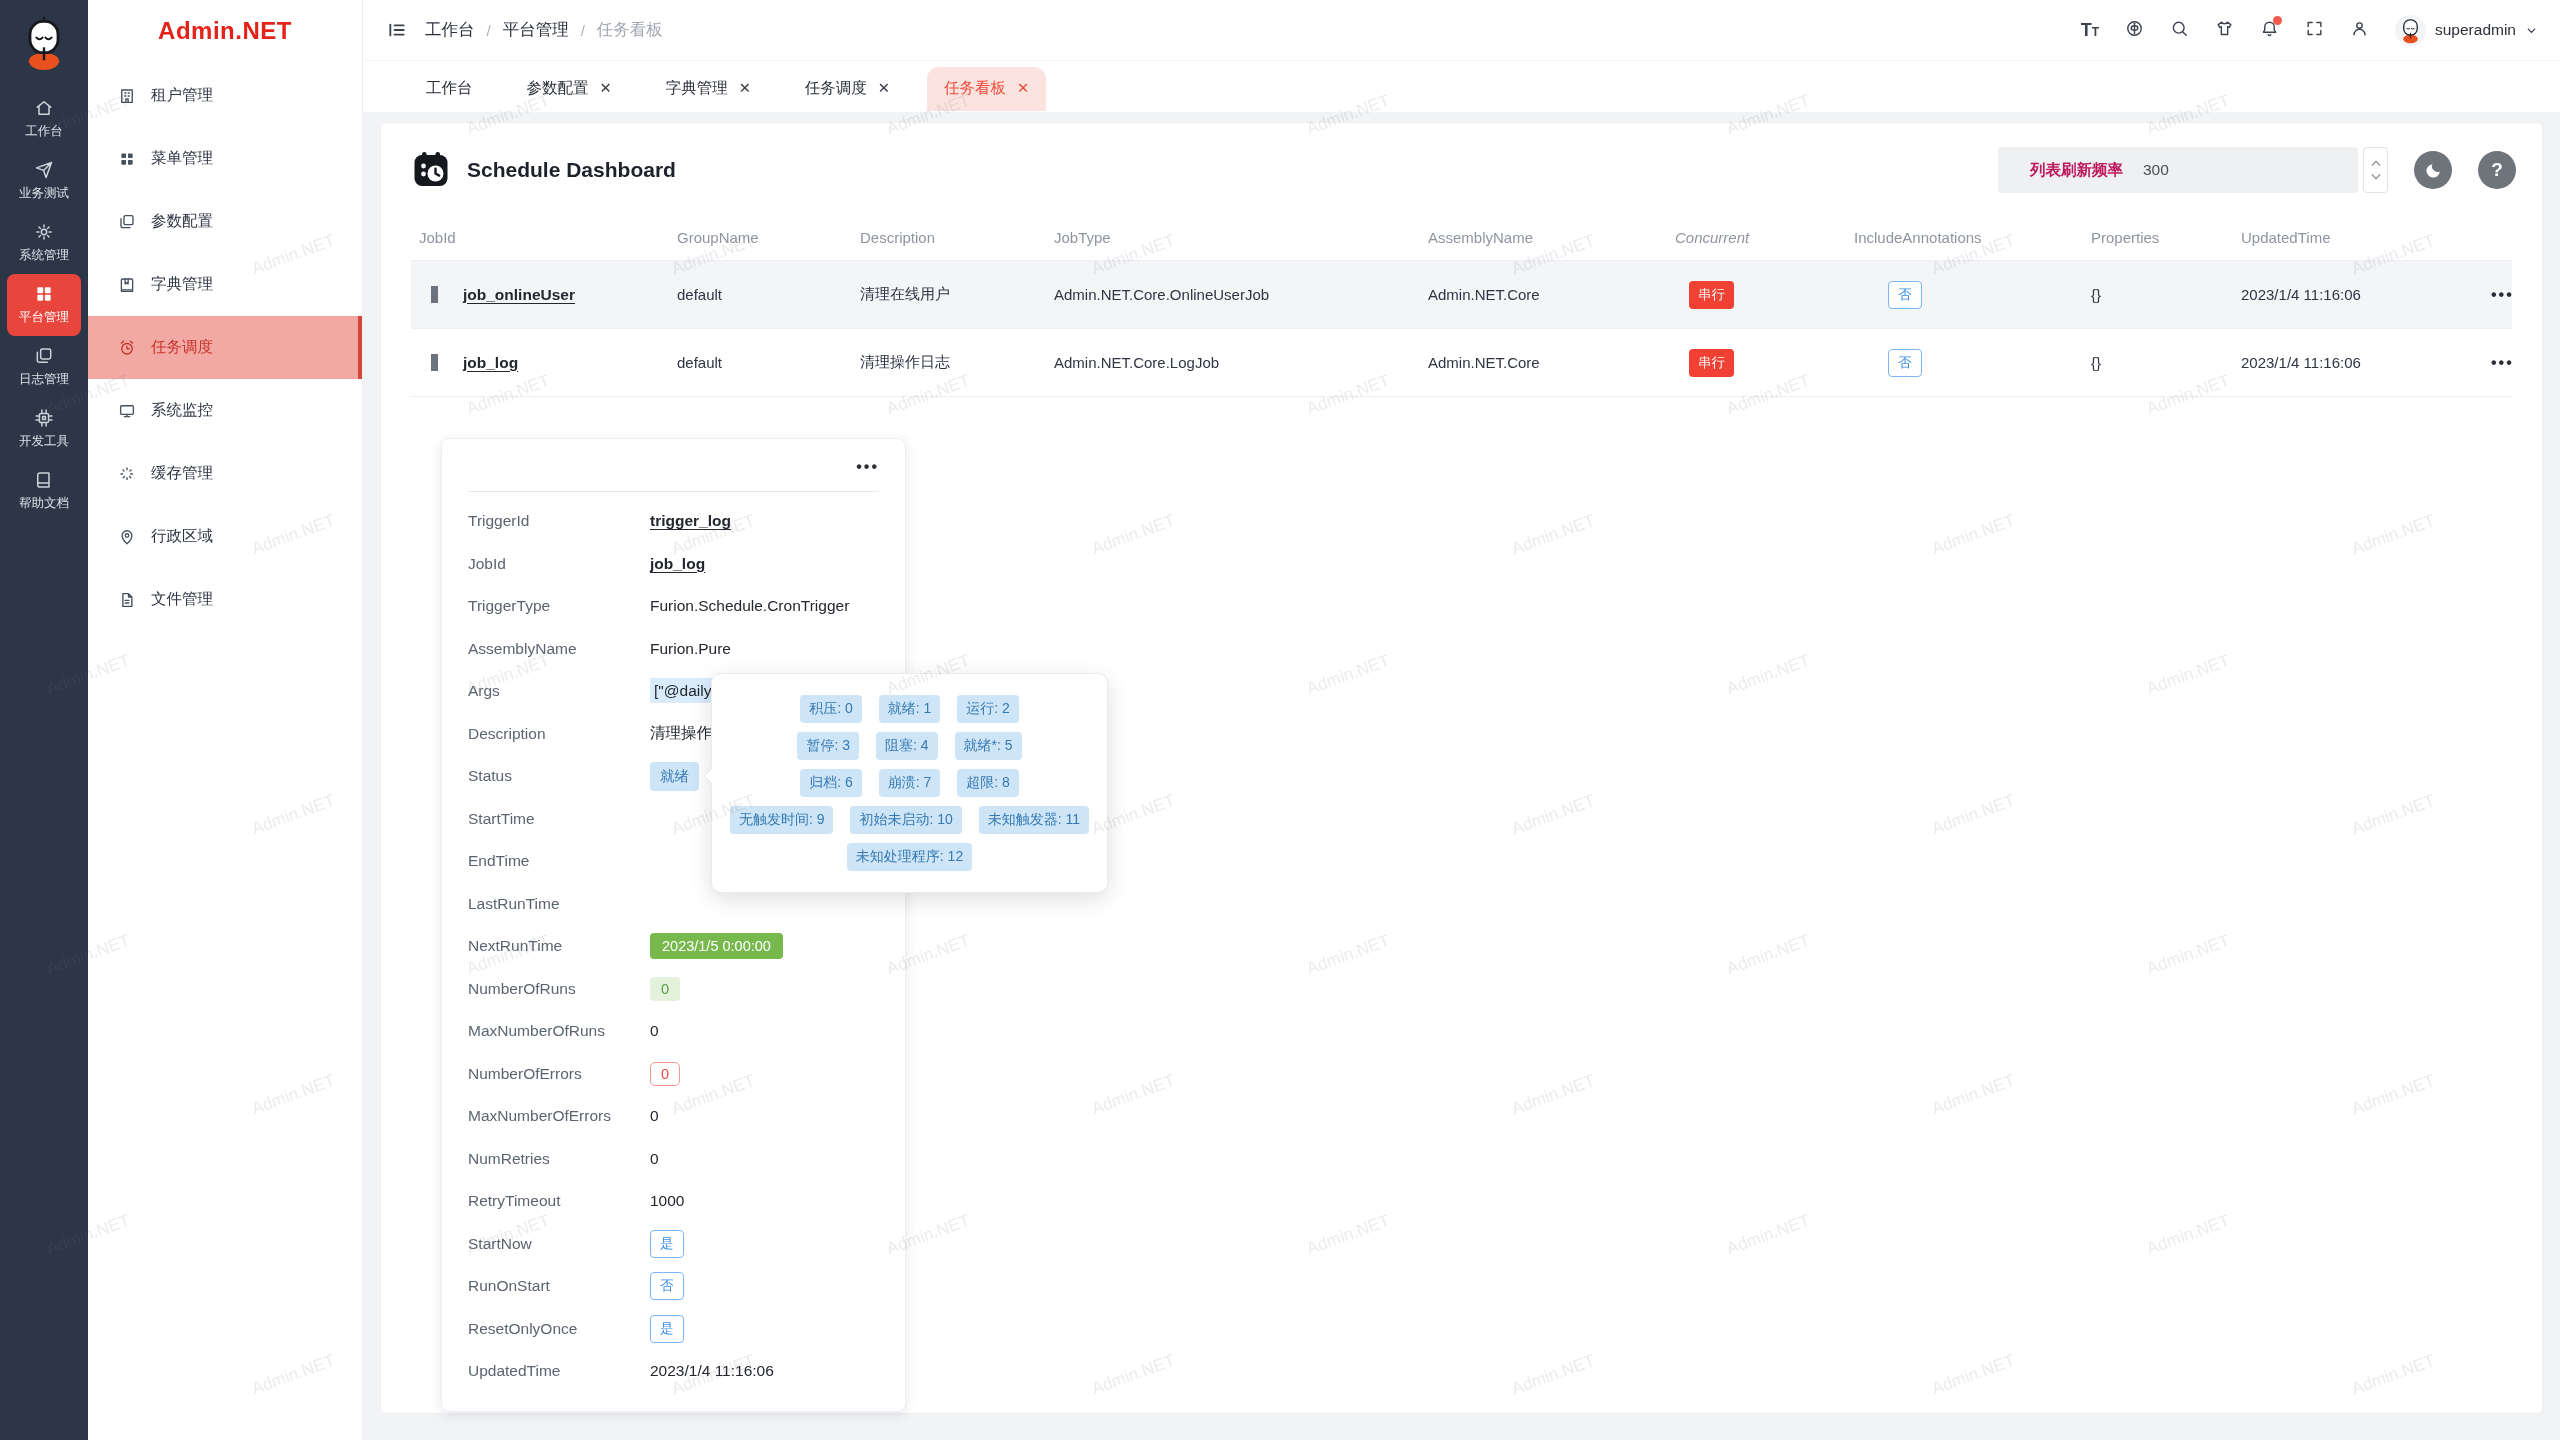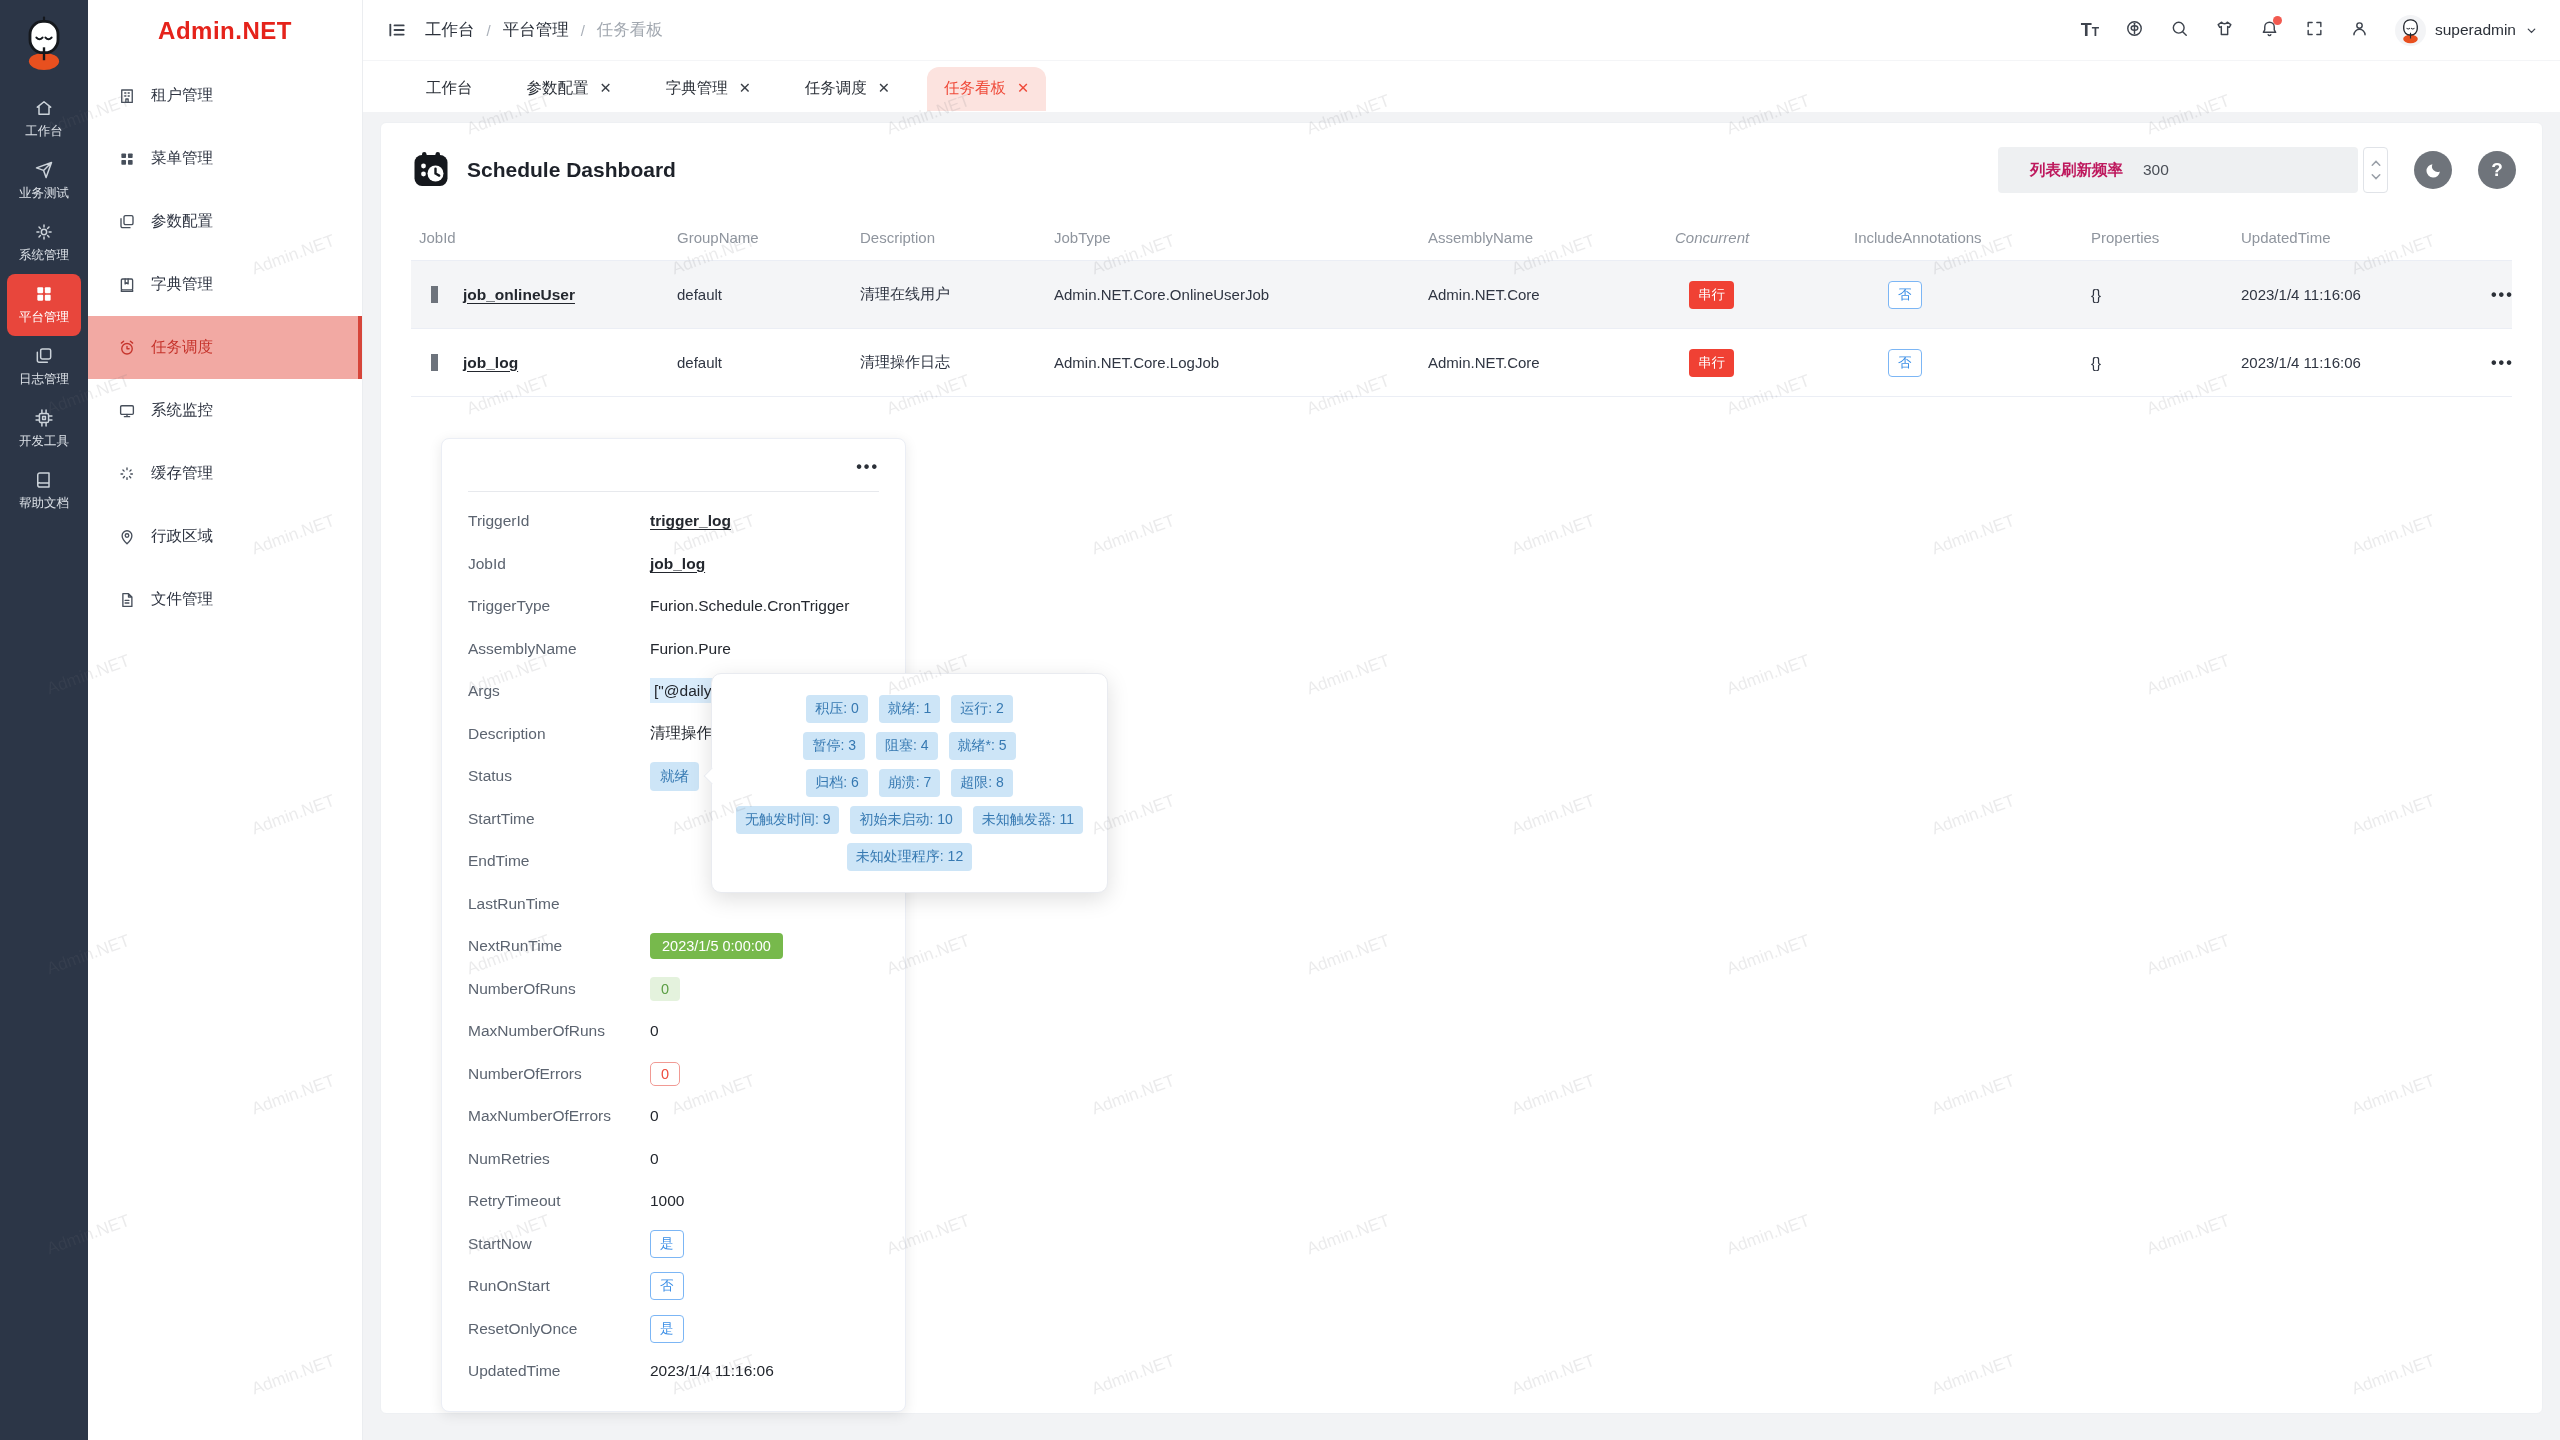--- a/index.html
+++ b/index.html
@@ -108,21 +108,21 @@
   .detail-card { position:absolute; left:60px; top:315px; width:465px; background:#fff; border:1px solid #ebeef5; border-radius:8px; box-shadow:0 3px 14px rgba(0,0,0,0.09); padding:14px 26px 18px; z-index:10; }
   .detail-more { text-align:right; height:28px; line-height:28px; }
   .detail-divider { height:1px; background:#e7e9ed; margin:10px 0 8px; }
   .d-row { height:42.5px; display:flex; align-items:center; }
   .d-label { width:182px; flex:none; color:#5c6470; font-size:15.5px; }
   .d-value { font-size:15.5px; color:#23272e; white-space:nowrap; }
   .detail-link { font-weight:700; color:#23272e; text-decoration:underline; text-underline-offset:3px; cursor:pointer; }
 
   
   .status-tooltip { position:absolute; left:330px; top:550px; width:397px; background:#fff; border:1px solid #e9ebf0; border-radius:10px; box-shadow:0 6px 22px rgba(0,0,0,0.13); padding:12px 14px; z-index:30; }
-  .tt-row { display:flex; justify-content:center; gap:11px; margin:9px 0; }
+  .tt-row { display:flex; justify-content:center; gap:17px; margin:9px 0; }
   .tt-badge { background:#cde5f7; color:#3679b2; font-size:14px; padding:5px 9px; border-radius:4px; white-space:nowrap; }
   .tooltip-arrow { position:absolute; left:-6.5px; top:96px; width:12px; height:12px; background:#fff; transform:rotate(45deg); border-left:1px solid #e9ebf0; border-bottom:1px solid #e9ebf0; }
 </style>
 </head>
 <body>
 
 <div class="rail">
   <div class="rail-logo">
       <svg width="52" height="56" viewBox="0 0 48 52">
         <ellipse cx="24" cy="43" rx="14" ry="8" fill="#e8501f"></ellipse>

